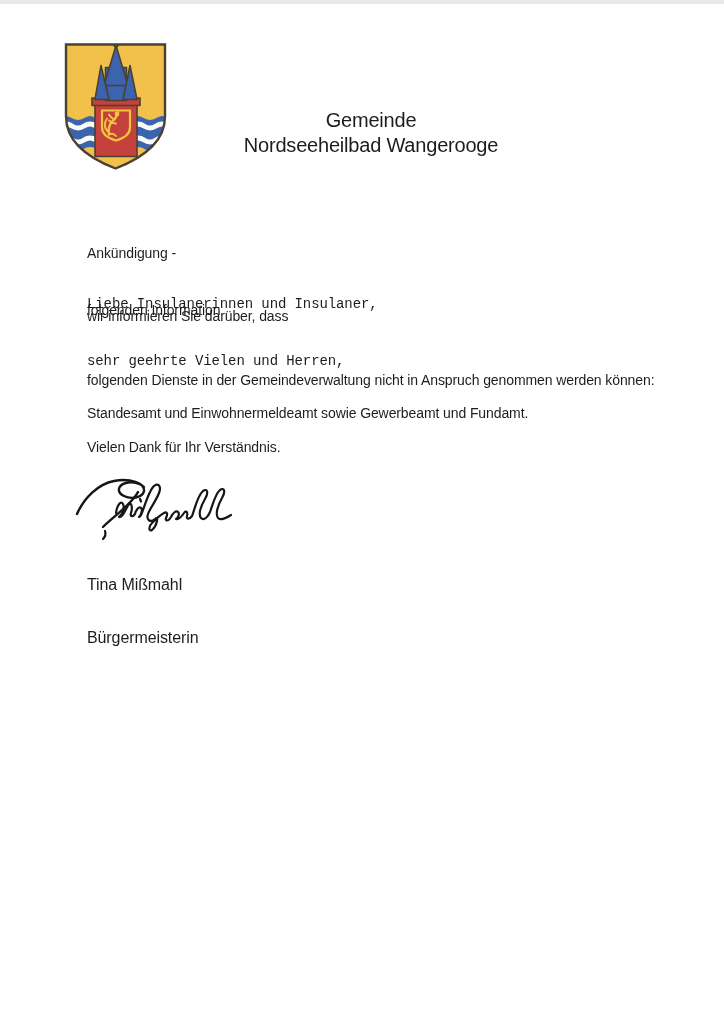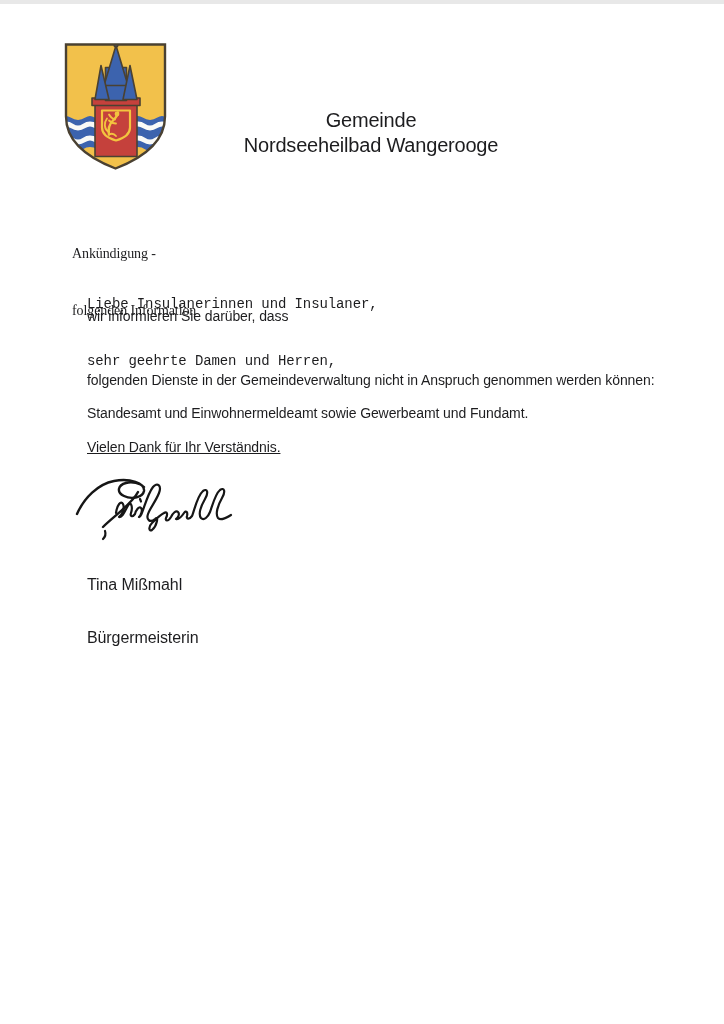--- a/index.html
+++ b/index.html
@@ -94,38 +94,38 @@
     </g>
 
     <path class="olk" fill="none" stroke-width="2.4" d="M3,3 H102 V75 Q102,108 52.5,127 Q3,108 3,75 Z"></path>
   </svg>
 
   <div class="title-block">
     <div>Gemeinde</div>
     <div>Nordseeheilbad Wangerooge</div>
   </div>
 
-  <div class="txt" style="left:72px;top:202px;font-family:Liberation Serif, serif;">
+  <div class="txt" style="left:87px;top:202px;">
     <div>Ankündigung -</div>
     <div>folgenden Information</div>
   </div>
 
   <div class="txt" style="left:87px;top:253px;font-family:Liberation Mono, monospace;">
     <div>Liebe Insulanerinnen und Insulaner,</div>
-    <div>sehr geehrte Damen und Herren,</div>
+    <div>sehr geehrte Vielen und Herren,</div>
   </div>
 
   <div class="txt" style="left:87px;top:303px;">wir informieren Sie darüber, dass</div>
 
 
   <div class="txt" style="left:87px;top:367px;text-align:center;">folgenden Dienste in der Gemeindeverwaltung nicht in Anspruch genommen werden können:</div>
 
   <div class="txt" style="left:87px;top:400px;text-align:right;">Standesamt und Einwohnermeldeamt sowie Gewerbeamt und Fundamt.</div>
 
-  <div class="txt" style="left:87px;top:434px;text-decoration:underline;">Vielen Dank für Ihr Verständnis.</div>
+  <div class="txt" style="left:87px;top:434px;">Vielen Dank für Ihr Verständnis.</div>
 
   <svg class="sig-svg" viewBox="0 0 172 76" aria-hidden="true">
     <g fill="none" stroke-linecap="round" stroke-linejoin="round">
       <path class="sigstroke" stroke-width="2.4" d="M7,48 C14,32 28,18 44,15 C60,12 75,17 74,25 C73,31 62,34 54,30 C46,26 48,19 56,17 C62,15.5 70,17 74,21"></path>
       <path class="sigstroke" stroke-width="2.4" d="M68,26 C62,38 44,50 33,61"></path>
       <path class="sigstroke" stroke-width="2.2" d="M35,65 C36,68 35,71 33,73"></path>
       <path class="sigstroke" stroke-width="2.2" d="M46,47 C47,39 51,34 53,38 C55,42 52,49 49,51 C53,52 56,42 59,38 C61,36 63,41 61,47 C60,50 62,52 65,48 C66,44 69,40 71,42 C73,44 71,49 69,51 C72,52 76,30 83,21 C87,16 92,19 89,27 C86,35 80,42 78,48 C76,54 80,57 85,53 C89,49 87,60 82,64 C79,66 78,61 82,57 C86,53 90,49 94,47 C97,45 98,48 96,52 C95,55 98,56 101,51 C103,47 106,44 108,46 C110,48 108,52 106,53 C109,54 112,50 114,47 C116,44 118,46 117,50 C116,53 119,54 122,50 C124,46 127,30 133,25 C137,22 139,26 135,33 C131,40 128,48 131,52 C134,55 138,51 140,46 C142,41 145,28 150,24 C154,21 156,25 152,32 C148,39 145,48 148,52 C151,55 156,52 161,49"></path>
       <path class="sigstroke" stroke-width="2.2" d="M70,33 L71,35.5"></path>
     </g>
   </svg>

